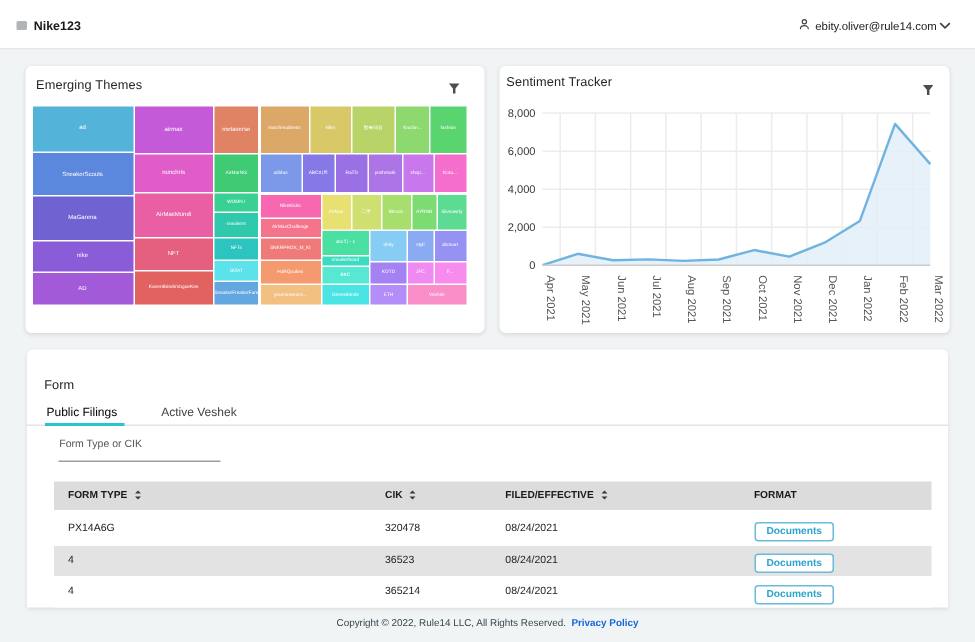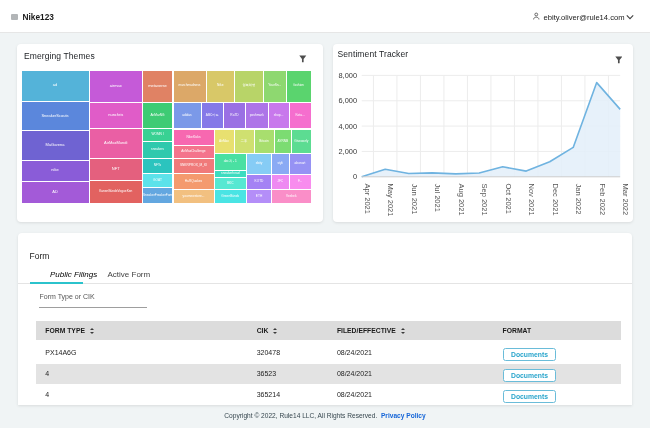--- a/index.html
+++ b/index.html
@@ -159,22 +159,22 @@
     <text transform="translate(196.2,139.5) rotate(90)">Nov 2021</text>
     <text transform="translate(219.7,139.5) rotate(90)">Dec 2021</text>
     <text transform="translate(243.2,139.5) rotate(90)">Jan 2022</text>
     <text transform="translate(266.7,139.5) rotate(90)">Feb 2022</text>
     <text transform="translate(290.2,139.5) rotate(90)">Mar 2022</text>
   </g>
 </svg>
 
 <div class="card" style="left:17.5px;top:232.5px;width:614.5px;height:172.5px;border-bottom-left-radius:0;border-bottom-right-radius:0;"></div>
 <div class="abs" style="left:29.5px;top:251px;font-size:8.5px;color:#212121;">Form</div>
-<div class="abs" style="left:50px;top:269.5px;font-size:8px;color:#000;font-style:italic;">Public Filings</div>
-<div class="abs" style="left:107.5px;top:269.5px;font-size:8px;color:#424242;">Active Form</div>
+<div class="abs" style="left:31px;top:269.5px;font-size:8px;color:#000;">Public Filings</div>
+<div class="abs" style="left:107.5px;top:269.5px;font-size:8px;color:#424242;">Active Veshek</div>
 <div class="abs" style="left:17.5px;top:283px;width:614.5px;height:1px;background:#e4e4e4;"></div>
 <div class="abs" style="left:30px;top:282px;width:52.5px;height:2px;background:#2bc3cc;"></div>
 <div class="abs" style="left:39.5px;top:293px;font-size:7px;color:#555;">Form Type or CIK</div>
 <div class="abs" style="left:39px;top:307px;width:107.5px;height:1px;background:#9e9e9e;"></div>
 
 <div class="abs" style="left:36px;top:321px;width:585px;height:19.3px;background:#dcdcdc;"></div>
 <div class="hdrcell" style="left:45.3px;top:327px;">FORM TYPE<span class="tris"><span class="triu"></span><span class="trid"></span></span></div>
 <div class="hdrcell" style="left:256.7px;top:327px;">CIK<span class="tris"><span class="triu"></span><span class="trid"></span></span></div>
 <div class="hdrcell" style="left:336.9px;top:327px;">FILED/EFFECTIVE<span class="tris"><span class="triu"></span><span class="trid"></span></span></div>
 <div class="hdrcell" style="left:502.6px;top:327px;">FORMAT</div>

